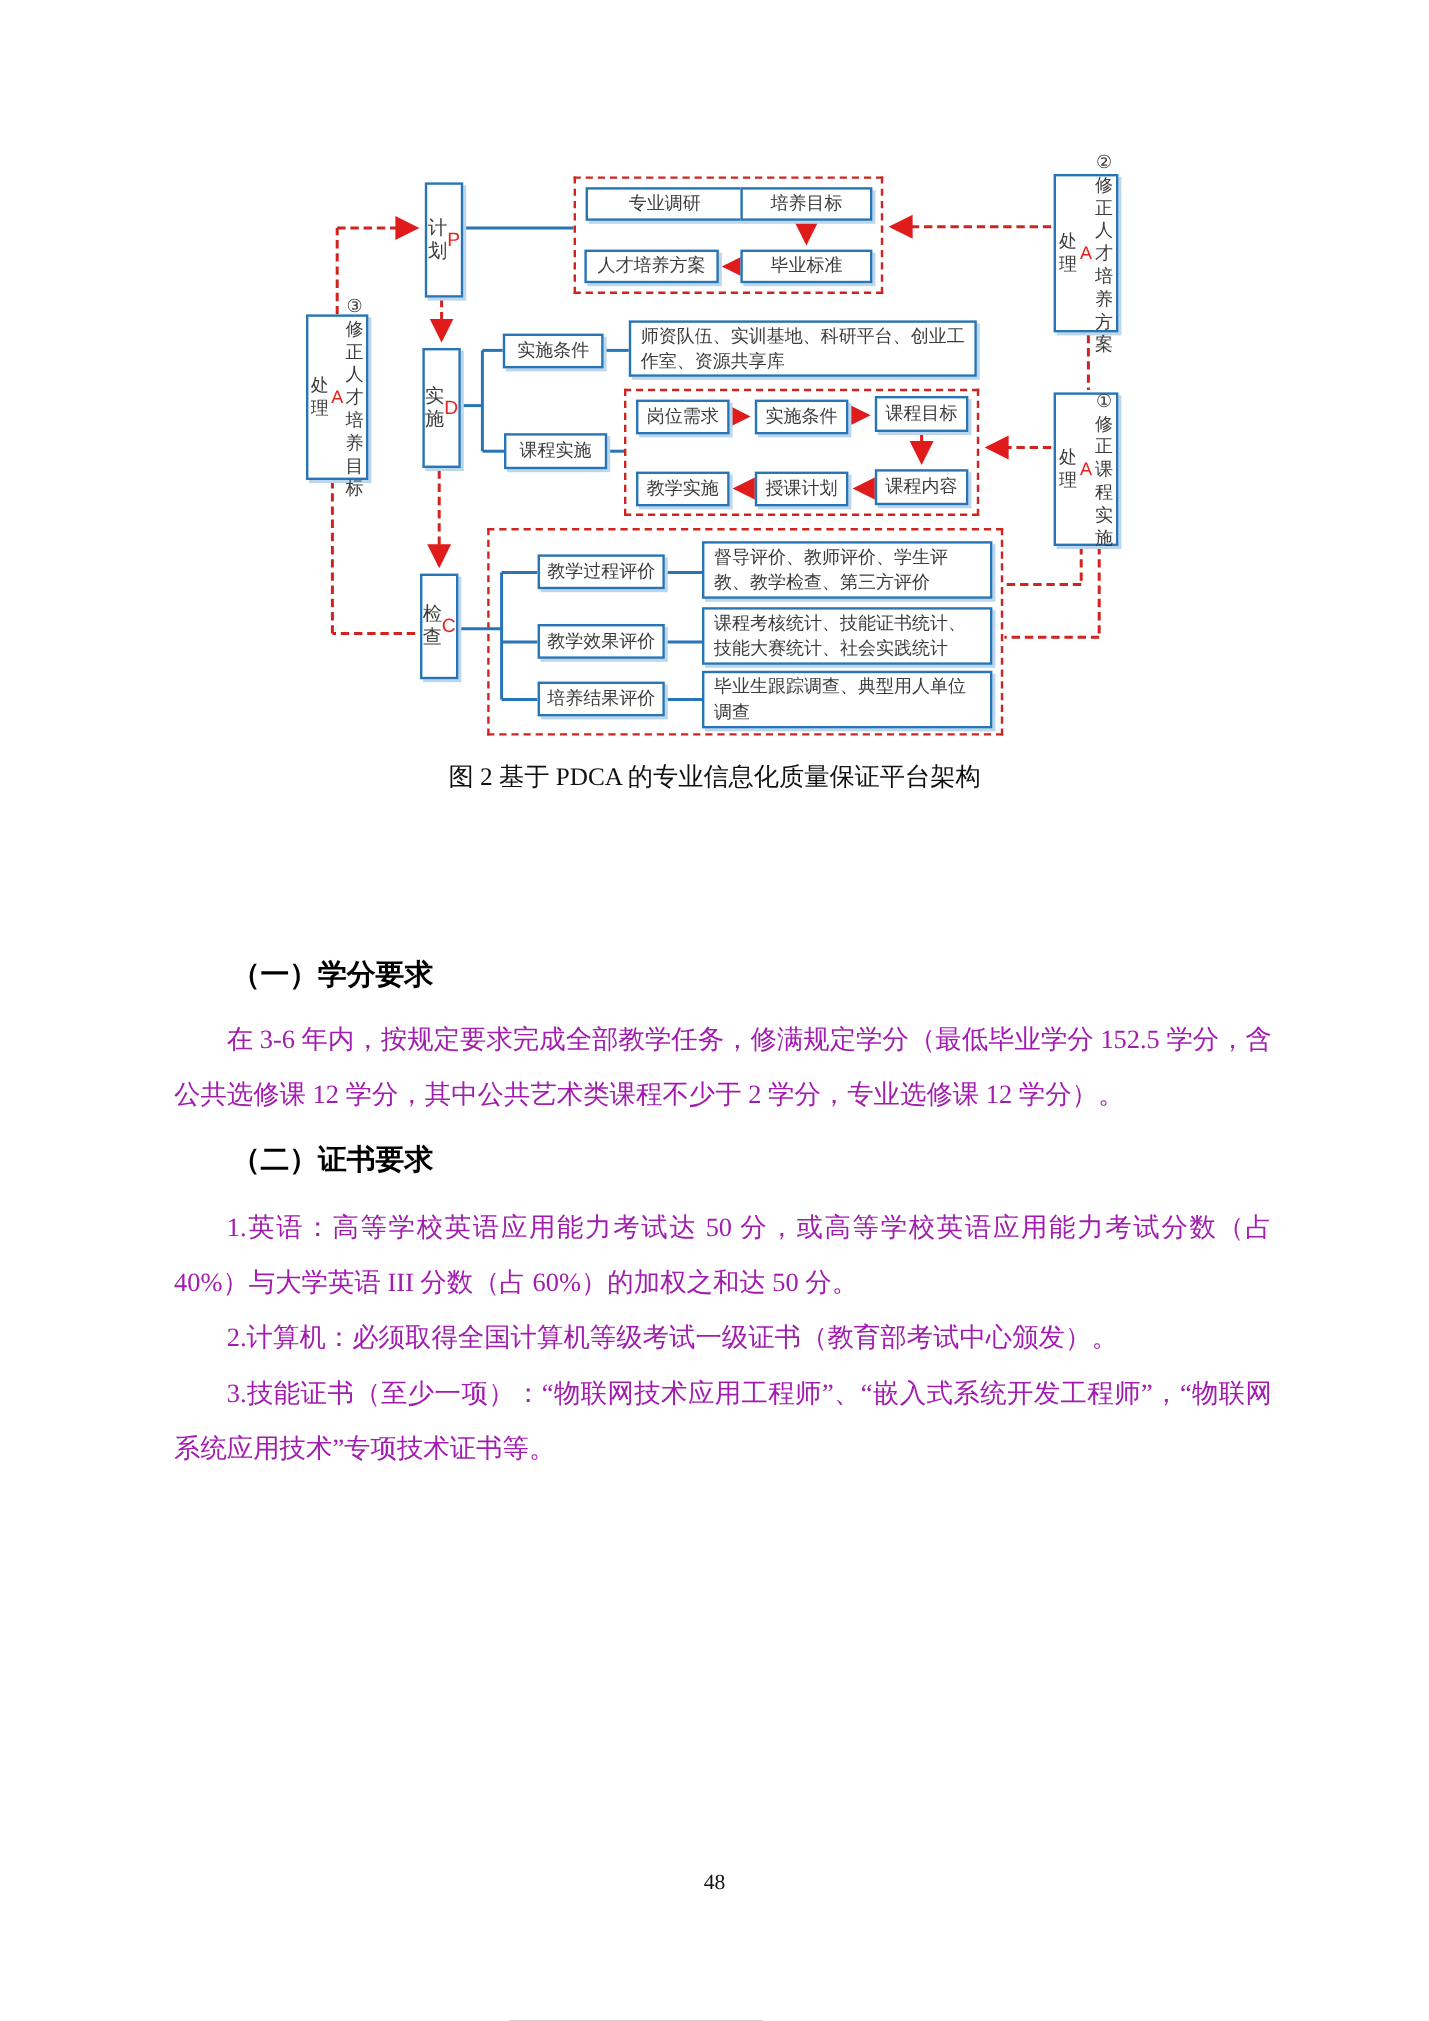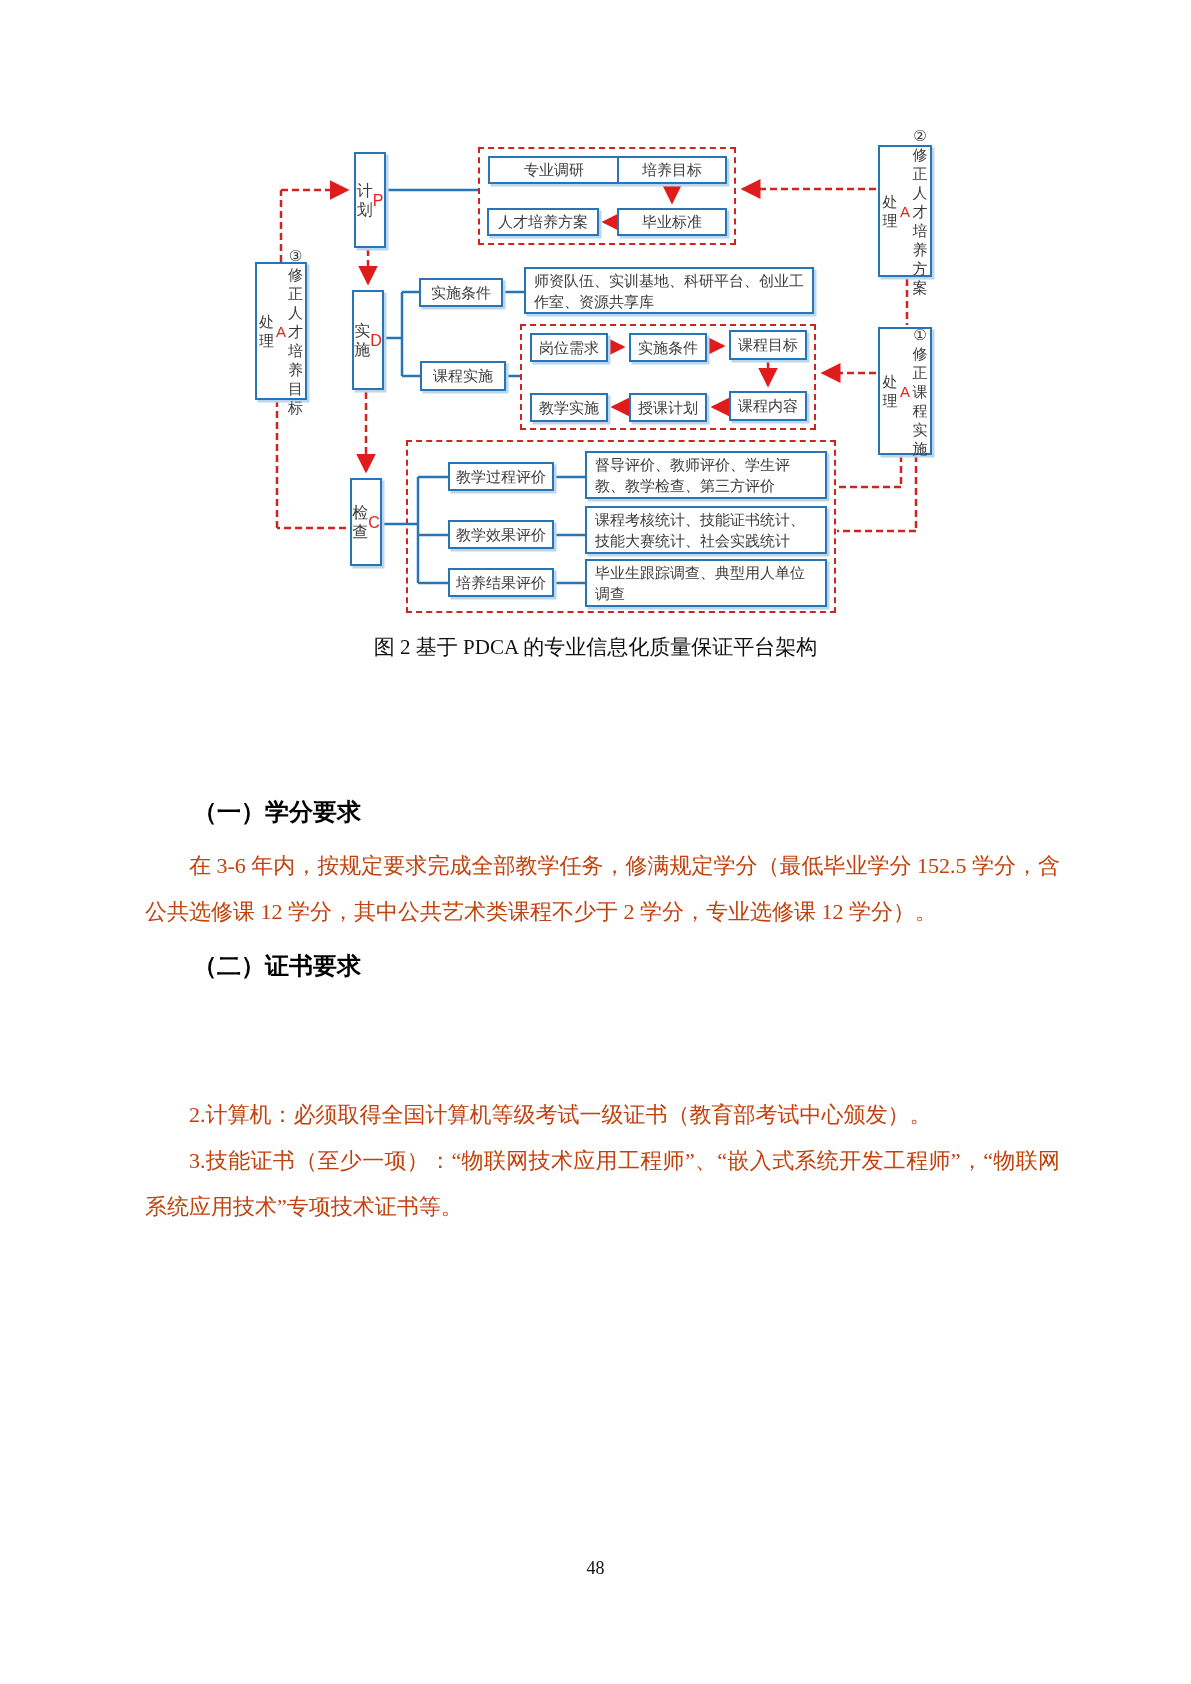--- a/index.html
+++ b/index.html
@@ -14,21 +14,21 @@
   .vbox span{display:block;white-space:pre-line;}
   .vbox .red{color:#e8221c;}
   .dg-box.detail{justify-content:flex-start;text-align:left;padding:2px 8px;line-height:21px;}
   .cluster{position:absolute;box-sizing:border-box;border:2.5px dashed #cf2420;background:transparent;z-index:1;}
   .dg-svg{position:absolute;left:0;top:0;z-index:2;}
   
   .caption{position:absolute;left:0;right:0;text-align:center;font-size:21px;color:#111;}
   .h1{position:absolute;font-family:"Liberation Sans","DejaVu Sans",sans-serif;
       font-weight:bold;color:#000;}
   .para{position:absolute;left:145px;width:915px;font-size:22px;line-height:46px;
-        text-align:justify;text-indent:2em;color:#c2410c;}
+        text-align:justify;text-indent:2em;color:#a21caf;}
   .pageno{position:absolute;left:0;right:0;text-align:center;font-size:18px;color:#111;}
 </style>
 </head>
 <body>
 
 <div class="page">
 
   <div>
 
     <div class="cluster" style="left:478px;top:147px;width:258px;height:98px"></div>
@@ -157,20 +157,21 @@
 
   <div class="caption" style="top:633px">图 2 基于 PDCA 的专业信息化质量保证平台架构</div>
 
 
   <div class="h1" style="left:193px;top:796px;font-size:24px">（一）学分要求</div>
 
   <div class="para" style="top:843px">在 3-6 年内，按规定要求完成全部教学任务，修满规定学分（最低毕业学分 152.5 学分，含公共选修课 12 学分，其中公共艺术类课程不少于 2 学分，专业选修课 12 学分）。</div>
 
   <div class="h1" style="left:193px;top:950px;font-size:24px">（二）证书要求</div>
 
+  <div class="para" style="top:1000px">1.英语：高等学校英语应用能力考试达 50 分，或高等学校英语应用能力考试分数（占 40%）与大学英语 III 分数（占 60%）的加权之和达 50 分。</div>
 
   <div class="para" style="top:1092px">2.计算机：必须取得全国计算机等级考试一级证书（教育部考试中心颁发）。</div>
 
   <div class="para" style="top:1138px">3.技能证书（至少一项）：“物联网技术应用工程师”、“嵌入式系统开发工程师”，“物联网系统应用技术”专项技术证书等。</div>
 
   <div class="pageno" style="top:1558px">48</div>
 
 </div>
 
 </body></html>

